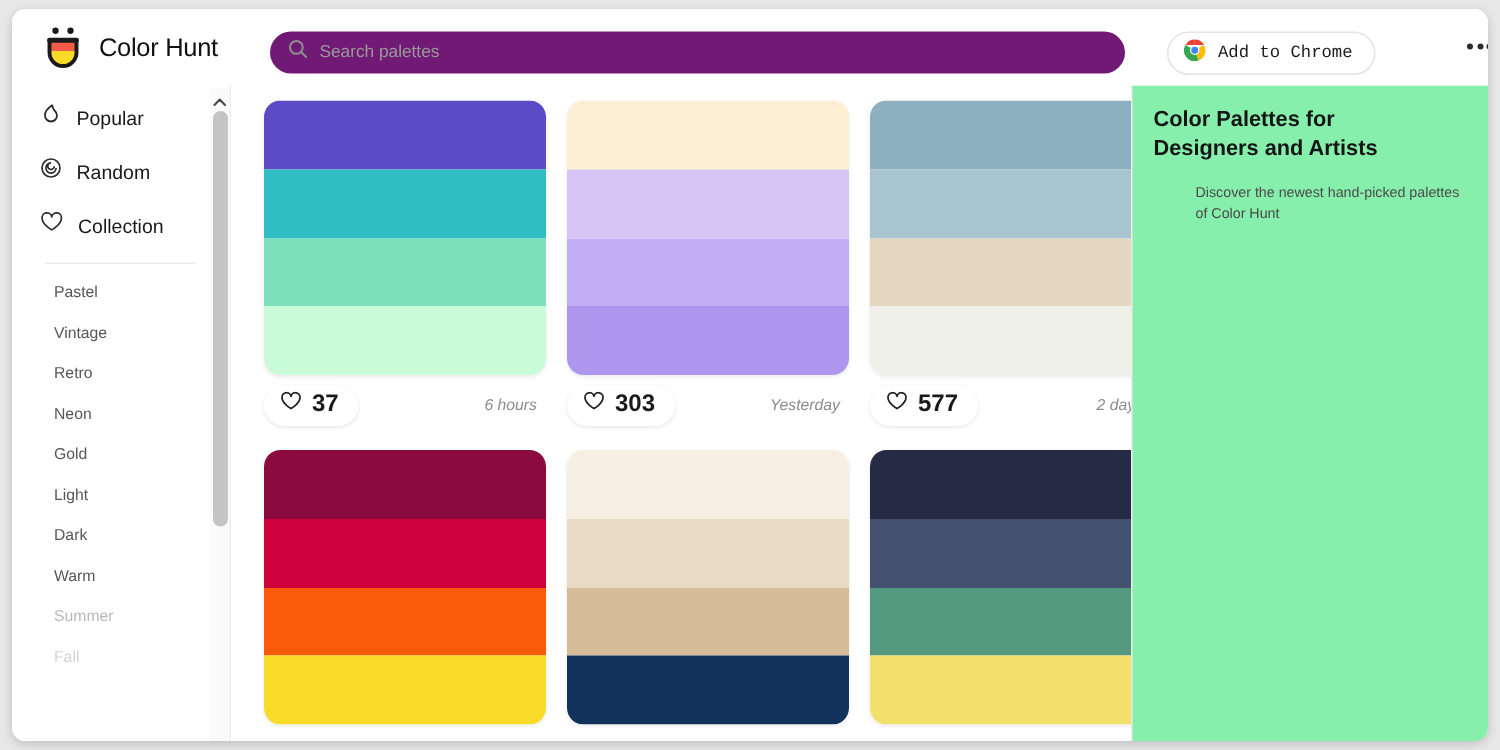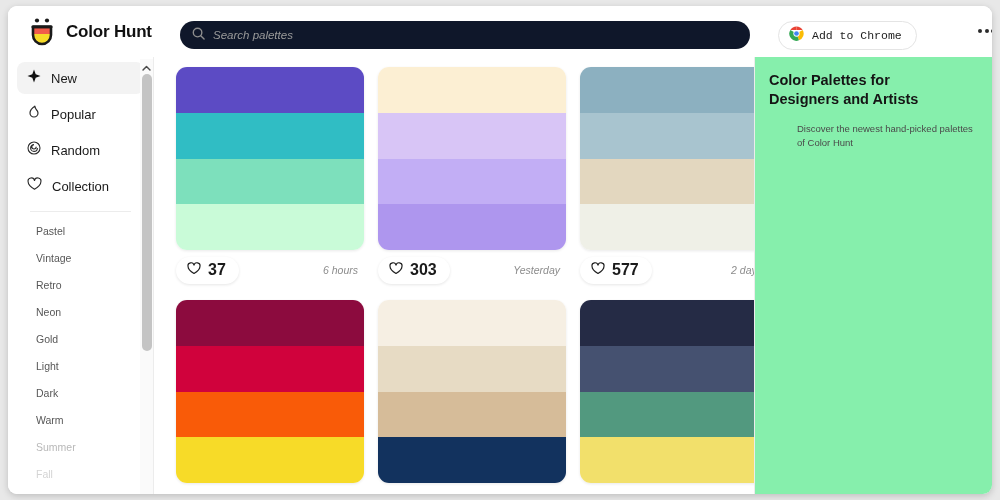--- a/index.html
+++ b/index.html
@@ -26,34 +26,33 @@
     width: 100%;
     background: #ffffff;
     display: flex;
     align-items: center;
   }
   .brand { display: flex; align-items: center; margin-left: 20px; }
   .brand-logo { width: 28px; height: 30px; position: relative; }
   .brand-name {
     margin-left: 10px;
     font-size: 17px;
-    font-weight: bold;
+    font-weight: normal;
     color: #111111;
     letter-spacing: -0.2px;
   }
   .searchbar {
     position: absolute;
     left: 172px; top: 15px;
     width: 570px; height: 28px;
-    background: #0f172a;
+    background: #701a75;
     border-radius: 14px;
     display: flex;
     align-items: center;
     padding-left: 12px;
-    font-style: italic;
   }
   .search-text {
     margin-left: 8px;
     font-size: 11.5px;
     color: #9a9a9a;
   }
   .chrome-btn {
     position: absolute;
     left: 770px; top: 15px;
     height: 29px;
@@ -243,28 +242,20 @@
       <i></i>
       <i></i>
       <i></i>
     </div>
   </div>
 
   <div id="body">
 
     <div id="sidebar">
 
-      <div class="nav-item active">
-        <span>
-          <svg width="14" height="14" viewBox="0 0 14 14">
-            <path d="M7 0.5 L8.7 5.3 L13.5 7 L8.7 8.7 L7 13.5 L5.3 8.7 L0.5 7 L5.3 5.3 Z" fill="#111111"></path>
-          </svg>
-        </span>
-        <span class="nav-label">New</span>
-      </div>
 
       <div class="nav-item">
         <span>
           <svg width="14" height="14" viewBox="0 0 14 14">
             <path d="M7.8 1.2 C5 3 3 5.2 3 8 a4 4 0 0 0 8 0 c0-1.6-.8-2.6-1.8-3.5 C8.6 3.7 8 2.6 7.8 1.2 Z" fill="none" stroke="#2a2a2a" stroke-width="1.2" stroke-linejoin="round"></path>
           </svg>
         </span>
         <span class="nav-label">Popular</span>
       </div>
 

